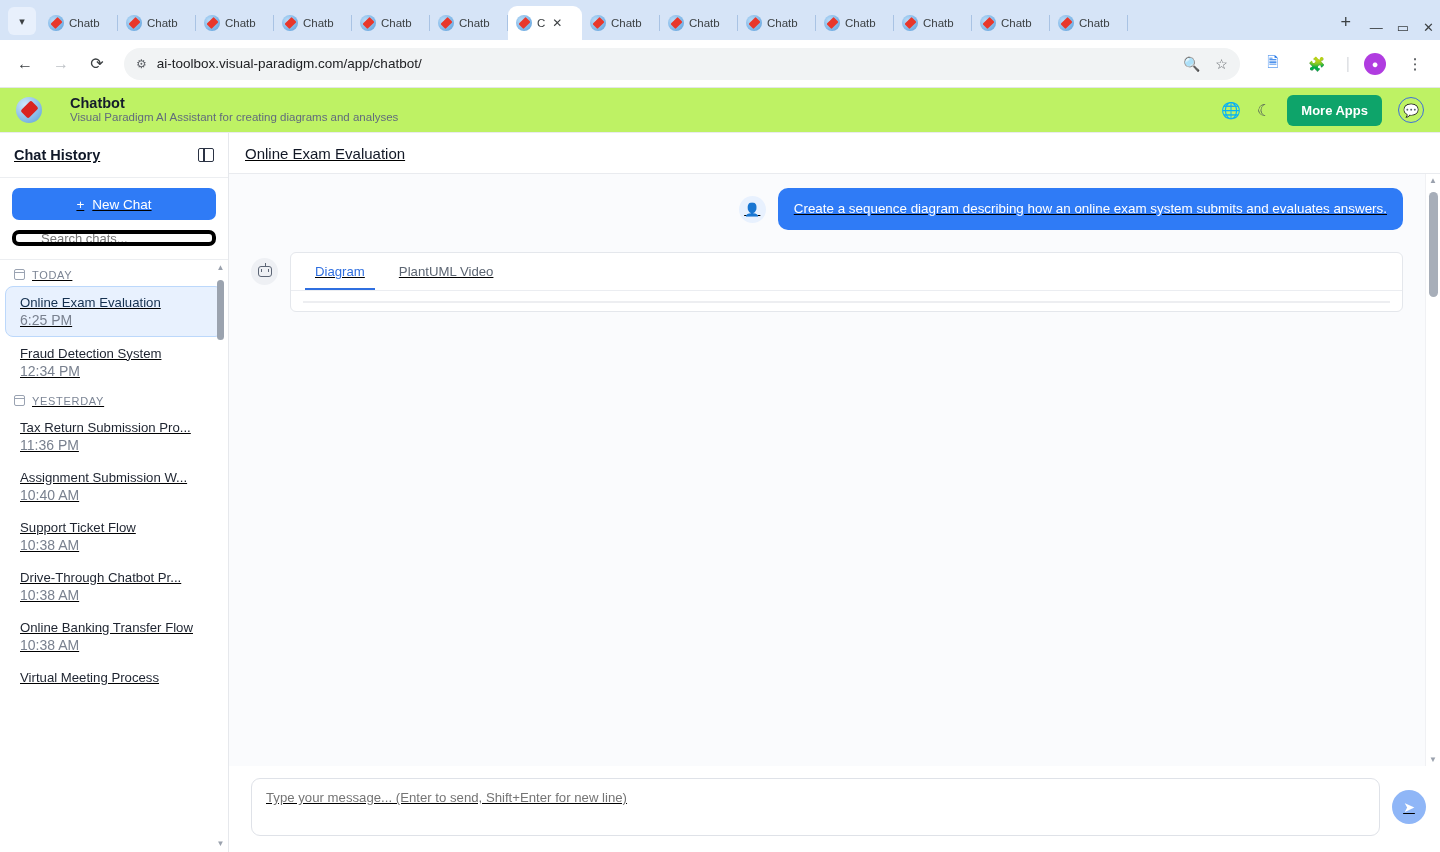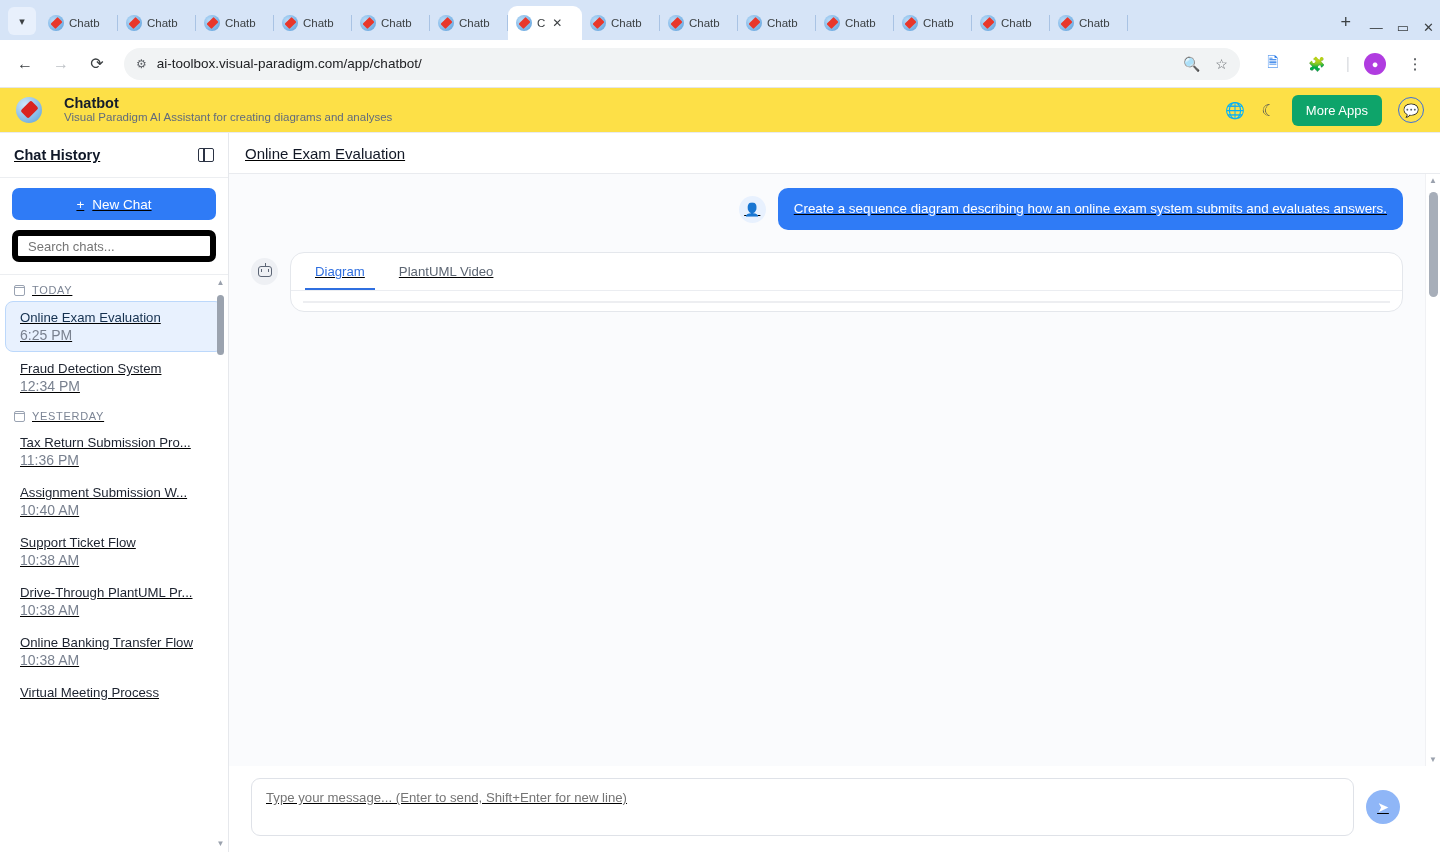--- a/index.html
+++ b/index.html
@@ -75,39 +75,39 @@
   .omni-right { display: flex; align-items: center; gap: 14px; margin-left: auto; }
   .tb-ext { display: flex; align-items: center; gap: 14px; padding-left: 6px; }
   .avatar-chip {
     width: 22px; height: 22px; border-radius: 50%; background: #b03ce0;
     display: flex; align-items: center; justify-content: center;
     color: #fff; font-size: 11px;
   }
 
   
   .app-header {
-    height: 45px; background: #fde047; border-bottom: 1px solid #e9ebef;
-    display: flex; align-items: center; padding: 0 16px; gap: 22px;
+    height: 45px; background: #bef264; border-bottom: 1px solid #e9ebef;
+    display: flex; align-items: center; padding: 0 16px; gap: 28px;
   }
   .vp-logo {
     width: 26px; height: 26px; border-radius: 50%;
     background: radial-gradient(circle at 35% 30%, #cfe7fa 0%, #8cc0ea 55%, #5ea0d6 100%);
     position: relative; flex: none;
   }
   .vp-logo::after {
     content: ""; position: absolute; left: 8px; top: 5px;
     width: 11px; height: 15px; background: #d9231f;
     transform: rotate(45deg); border-radius: 2px;
   }
   .app-title { font-size: 14.5px; font-weight: bold; color: #141c2b; line-height: 1.15; }
   .app-sub { font-size: 11.5px; color: #616b7c; line-height: 1.2; }
   .header-right { margin-left: auto; display: flex; align-items: center; gap: 16px; }
   .hdr-ico { font-size: 16px; color: #3f4654; display: flex; }
   .more-apps {
-    background: #0ea46a; color: #fff; font-size: 13px; font-weight: 400;
+    background: #0ea46a; color: #fff; font-size: 13px; font-weight: 700;
     border: none; border-radius: 6px; padding: 8px 14px; cursor: pointer;
   }
   .hdr-bot {
     width: 26px; height: 26px; border-radius: 50%; border: 1.6px solid #3f6fd8;
     display: flex; align-items: center; justify-content: center;
     color: #3f6fd8; font-size: 13px;
   }
 
   
   .shell { display: flex; height: calc(852px - 40px - 48px - 45px); text-decoration: underline; }
@@ -131,22 +131,22 @@
     content: ""; position: absolute; left: 4px; top: 0; bottom: 0;
     width: 1.6px; background: #2b3344;
   }
   .sb-top { padding: 10px 12px 12px 12px; border-bottom: 1px solid #eceef1; }
   .new-chat-btn {
     width: 100%; height: 32px; background: #2f7bf6; color: #fff;
     border: none; border-radius: 7px; font-size: 13.5px; cursor: pointer;
     display: flex; align-items: center; justify-content: center; gap: 8px;
   }
   .search-box {
-    width: 100%; height: 32px; margin-top: 10px; border: 6px solid #000000;
-    border-radius: 7px; padding: 0 10px; font-size: 13px; color: #6b7280;
+    width: 100%; height: 16px; margin-top: 10px; border: 4px solid #000000;
+    border-radius: 7px; padding: 0 25px; font-size: 13px; color: #6b7280;
     font-family: "Liberation Sans", sans-serif; outline: none;
   }
   .sb-scroll { flex: 1; overflow: hidden; position: relative; padding-top: 2px; }
   .day-head {
     display: flex; align-items: center; gap: 7px; padding: 7px 14px 4px 14px;
     font-size: 11px; color: #7b8494; letter-spacing: .7px;
   }
   .cal-ico {
     width: 11px; height: 11px; border: 1.3px solid #9aa3b2; border-radius: 2px;
     position: relative; flex: none;
@@ -207,21 +207,21 @@
   .bot-ico::before {
     content: ""; position: absolute; left: 50%; top: -4px; width: 1.6px;
     height: 3px; background: #5c6575;
   }
   .bot-ico::after {
     content: ""; position: absolute; left: 2.2px; top: 2px; width: 6px;
     height: 3px; border-left: 1.6px solid #5c6575; border-right: 1.6px solid #5c6575;
   }
 
   .panel {
-    flex: 1; border: 1px solid #e4e7ec; border-radius: 14px; background: #fff;
+    flex: 1; border: 1px solid #e4e7ec; border-radius: 6px; background: #fff;
     min-width: 0; display: flex; flex-direction: column; overflow: hidden;
   }
   .tabs-row { display: flex; padding: 0 14px; border-bottom: 1px solid #ebedf1; }
   .ptab {
     padding: 11px 10px 9px 10px; font-size: 13.2px; color: #5d6673;
     cursor: pointer; border-bottom: 2px solid transparent; margin-right: 14px;
   }
   .ptab.active { color: #2f6fe0; border-bottom-color: #2f6fe0; }
 
   .canvas-area { position: relative; flex: 1; padding: 10px 12px 8px 12px; min-height: 0; }
@@ -229,21 +229,21 @@
     position: relative; width: 100%; height: 100%;
     background: #fff; border: 1px solid #edeef1; overflow: hidden;
   }
   .canvas-bg-left { position: absolute; left: 0; top: 0; bottom: 0; width: 196px; background: #fafafa; }
 
   .convo-scroll { width: 15px; flex: none; position: relative; background: #fff; border-left: 1px solid #f0f1f4; }
   .cs-arrow { position: absolute; left: 0; right: 0; text-align: center; font-size: 8px; color: #9aa1ad; }
   .cs-thumb { position: absolute; left: 3px; top: 18px; width: 9px; height: 105px; background: #a7aeb9; border-radius: 5px; }
 
   
-  .composer { flex: none; padding: 12px 40px 16px 22px; background: #fff; display: flex; gap: 12px; align-items: center; }
+  .composer { flex: none; padding: 12px 14px 16px 22px; background: #fff; display: flex; gap: 12px; align-items: center; }
   .composer-box {
     flex: 1; height: 58px; border: 1px solid #dfe2e8; border-radius: 9px;
     padding: 11px 14px; font-size: 13.2px; color: #9aa1ad;
     font-family: "Liberation Sans", sans-serif; resize: none; outline: none;
   }
   .send-btn {
     width: 34px; height: 34px; border-radius: 50%; background: #8fb6f7;
     border: none; color: #fff; font-size: 14px; cursor: pointer;
     display: flex; align-items: center; justify-content: center; flex: none;
   }
@@ -401,21 +401,21 @@
           </div>
           <div class="chat-item">
             <div class="chat-name">Assignment Submission W...</div>
             <div class="chat-time">10:40 AM</div>
           </div>
           <div class="chat-item">
             <div class="chat-name">Support Ticket Flow</div>
             <div class="chat-time">10:38 AM</div>
           </div>
           <div class="chat-item">
-            <div class="chat-name">Drive-Through PlantUML Pr...</div>
+            <div class="chat-name">Drive-Through Chatbot Pr...</div>
             <div class="chat-time">10:38 AM</div>
           </div>
           <div class="chat-item">
             <div class="chat-name">Online Banking Transfer Flow</div>
             <div class="chat-time">10:38 AM</div>
           </div>
           <div class="chat-item">
             <div class="chat-name">Virtual Meeting Process</div>
           </div>
         </div>

